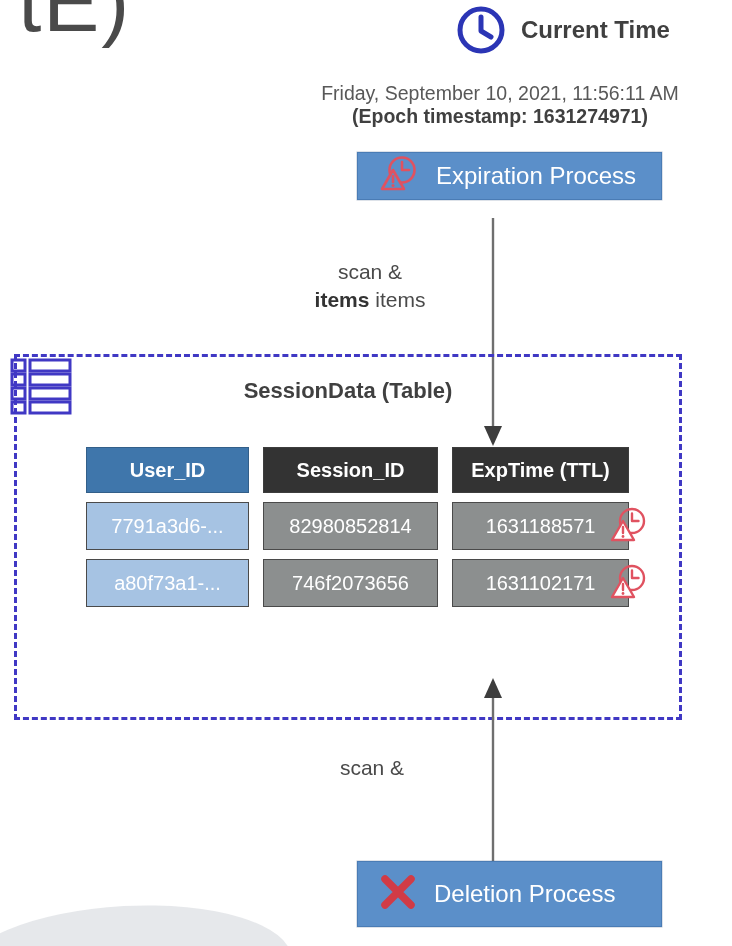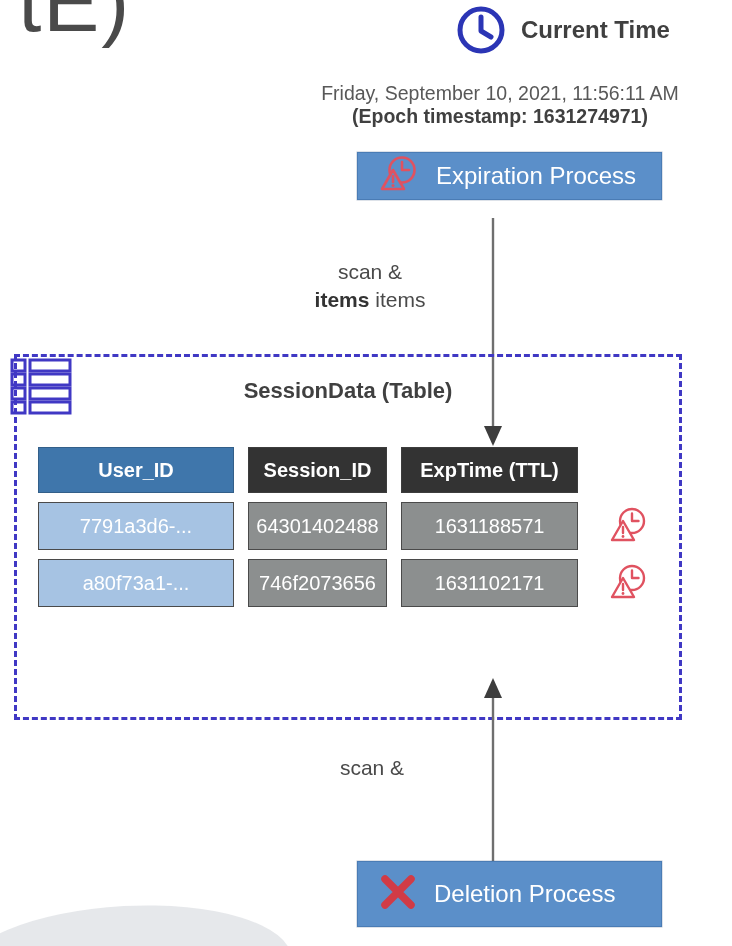--- a/index.html
+++ b/index.html
@@ -81,22 +81,22 @@
   .table-icon { position: absolute; left: 10px; top: 358px; width: 72px; height: 58px; }
 
   
   .tbl { position: absolute; left: 38px; top: 447px; }
   .tbl-row { display: flex; gap: 14px; margin-bottom: 9px; position: relative; }
   .cell {
     display: flex; align-items: center; justify-content: center;
     color: #ffffff; font-size: 20px; height: 48px;
     border: 1px solid #3d3d3d;
   }
-  .c-user { width: 196px; }
-  .c-sess { width: 139px; }
+  .c-user { width: 163px; margin-left: 48px; }
+  .c-sess { width: 175px; }
   .c-exp  { width: 177px; }
   .hdr { font-weight: bold; height: 46px; }
   .hdr.c-user { background: #3f76ab; border-color:#335f89; }
   .hdr.c-sess, .hdr.c-exp { background: #333333; }
   .body.c-user { background: #a6c3e3; border-color:#4a4a4a; }
   .body.c-sess, .body.c-exp { background: #8c8f8f; border-color:#4a4a4a; }
 
   .row-flag {
     position: absolute; left: 570px; top: 3px; width: 42px; height: 42px;
   }
@@ -170,21 +170,21 @@
 
   <div class="tbl">
     <div class="tbl-row">
       <div class="cell hdr c-user">User_ID</div>
       <div class="cell hdr c-sess">Session_ID</div>
       <div class="cell hdr c-exp">ExpTime (TTL)</div>
     </div>
 
     <div class="tbl-row">
       <div class="cell body c-user">7791a3d6-...</div>
-      <div class="cell body c-sess">64301402488</div>
+      <div class="cell body c-sess">82980852814</div>
       <div class="cell body c-exp">1631188571</div>
       <span class="row-flag">
         <svg width="42" height="42" viewBox="0 0 42 42">
           <circle cx="24" cy="16" r="12" fill="none" stroke="#e05260" stroke-width="2.4"></circle>
           <path d="M24 8.5 L24 16 L30.5 16" fill="none" stroke="#e05260" stroke-width="2.4" stroke-linecap="round" stroke-linejoin="round"></path>
           <path d="M15 16 L26 35 L4 35 Z" fill="#ffffff" stroke="#e05260" stroke-width="2.4" stroke-linejoin="round"></path>
           <path d="M15 22 L15 28" stroke="#e05260" stroke-width="2.4" stroke-linecap="round"></path>
           <circle cx="15" cy="31.5" r="1.4" fill="#e05260"></circle>
         </svg>
       </span>

